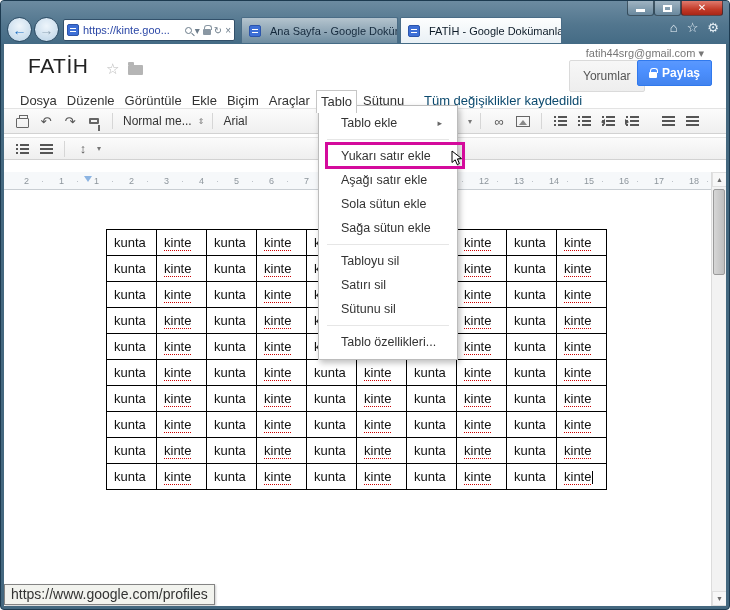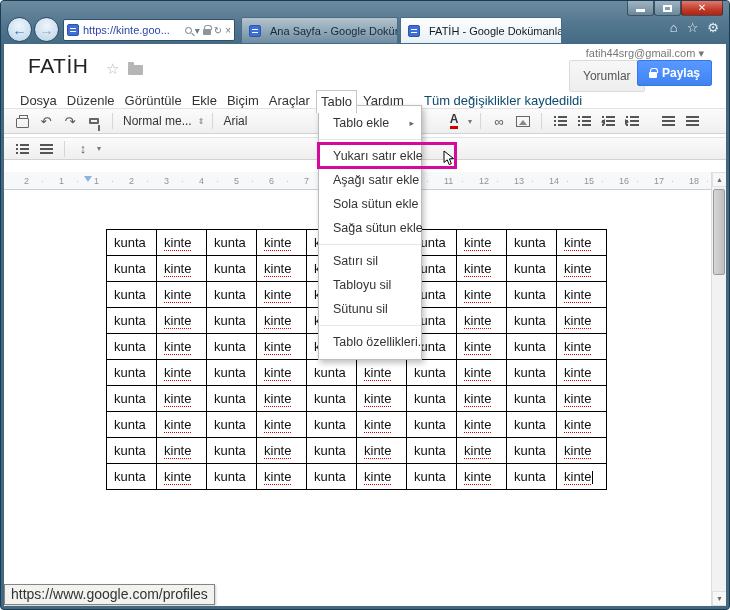--- a/index.html
+++ b/index.html
@@ -131,22 +131,22 @@
 
   .docarea { position:absolute; left:0; right:15px; top:147px; bottom:0; background:#fff; }
   .doc-table { border-collapse:collapse; position:absolute; left:102px; top:38px; }
   .doc-table td { width:50px; height:26px; border:1px solid #000; font-size:13px; color:#111;
                   padding-left:7px; white-space:nowrap; }
   .sp { border-bottom:1px dotted #c00; }
   .caret-line { display:inline-block; width:1px; height:13px; background:#000; margin-left:1px;
                 vertical-align:text-bottom; }
 
   
-  .dropdown { position:absolute; left:314px; top:61px; width:104px; background:#fff;
-              border:1px solid #bcbcbc; box-shadow:2px 3px 6px rgba(0,0,0,.25); padding:5px 0;
+  .dropdown { position:absolute; left:314px; top:61px; width:140px; background:#fff;
+              border:1px solid #bcbcbc; box-shadow:2px 3px 6px rgba(0,0,0,.25); padding:5px 8px;
               z-index:40; font-size:12.5px; color:#333; }
   .dd-item { position:relative; height:24px; line-height:24px; padding-left:14px; white-space:nowrap; }
   .dd-arrow { position:absolute; right:7px; top:0; font-size:9px; color:#666; }
   .dd-sep { border-top:1px solid #e6e6e6; margin:4px 0; }
   .hl-box { position:absolute; left:-2px; top:-2px; width:140px; height:27px;
             border:3px solid #d40a9c; z-index:5; pointer-events:none; }
   .hl-cursor { position:absolute; right:-1px; top:5px; }
 
   .scrollbar { position:absolute; right:0; top:128px; bottom:0; width:15px; background:#f2f2f2;
                border-left:1px solid #dcdcdc; }
@@ -235,21 +235,21 @@
     </div>
 
     <div class="menubar">
       <span class="menu-top-item">Dosya</span>
       <span class="menu-top-item">Düzenle</span>
       <span class="menu-top-item">Görüntüle</span>
       <span class="menu-top-item">Ekle</span>
       <span class="menu-top-item">Biçim</span>
       <span class="menu-top-item">Araçlar</span>
       <span class="menu-top-item open">Tablo</span>
-      <span class="menu-top-item">Yardım</span>
+      <span class="menu-top-item">Sütunu</span>
     </div>
     <div class="save-status">Tüm değişiklikler kaydedildi</div>
 
     <div class="toolbar1">
       <div class="tb-group tb-left">
         <span class="tb-icon">
             <span class="icon-print"></span>
           </span>
         <span class="tb-icon">↶</span>
         <span class="tb-icon">↷</span>
@@ -495,22 +495,22 @@
             <svg width="12" height="16" viewBox="0 0 12 16">
                 <path d="M1 1 L1 12.5 L4.2 9.8 L6.2 14.6 L8.4 13.6 L6.4 8.9 L10.5 8.5 Z" fill="#ffffff" stroke="#000000" stroke-width="1"></path>
               </svg>
           </span>
         </span>
       </div>
       <div class="dd-item"><span>Aşağı satır ekle</span></div>
       <div class="dd-item"><span>Sola sütun ekle</span></div>
       <div class="dd-item"><span>Sağa sütun ekle</span></div>
       <div class="dd-sep"></div>
+      <div class="dd-item"><span>Tabloyu sil</span></div>
       <div class="dd-item"><span>Satırı sil</span></div>
-      <div class="dd-item"><span>Tabloyu sil</span></div>
       <div class="dd-item"><span>Sütunu sil</span></div>
       <div class="dd-sep"></div>
       <div class="dd-item"><span>Tablo özellikleri...</span></div>
     </div>
 
     <div class="scrollbar">
       <div class="sb-btn sb-up">▲</div>
       <div class="sb-thumb"></div>
       <div class="sb-btn sb-down">▼</div>
     </div>

